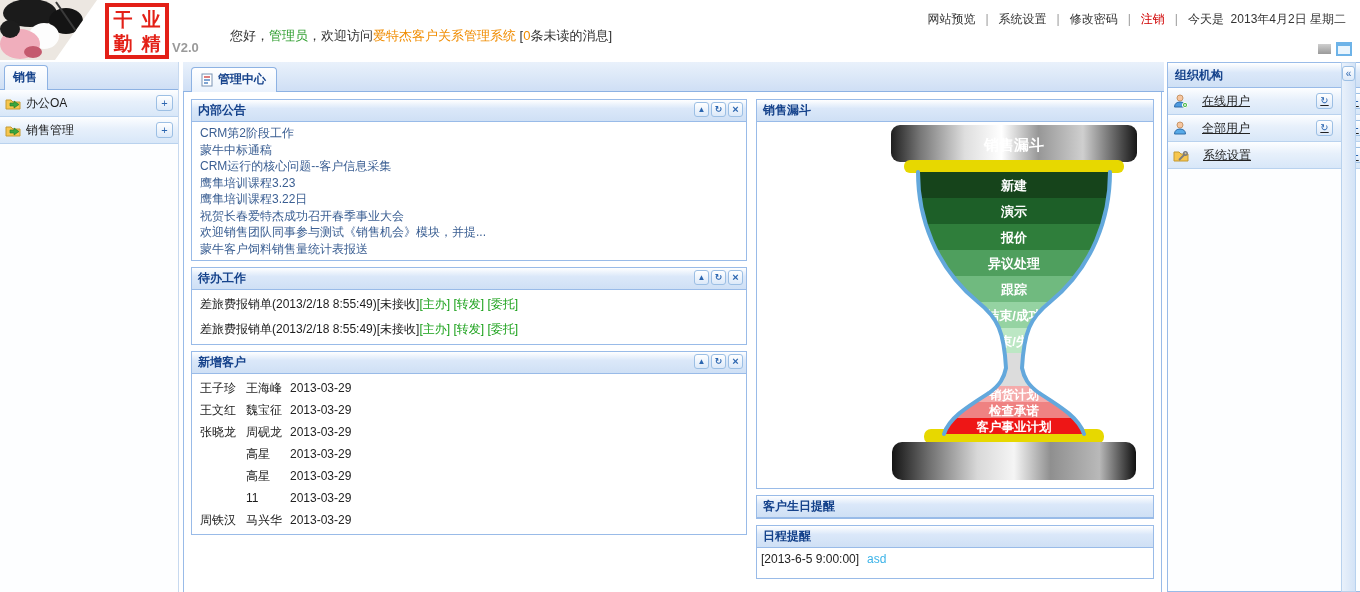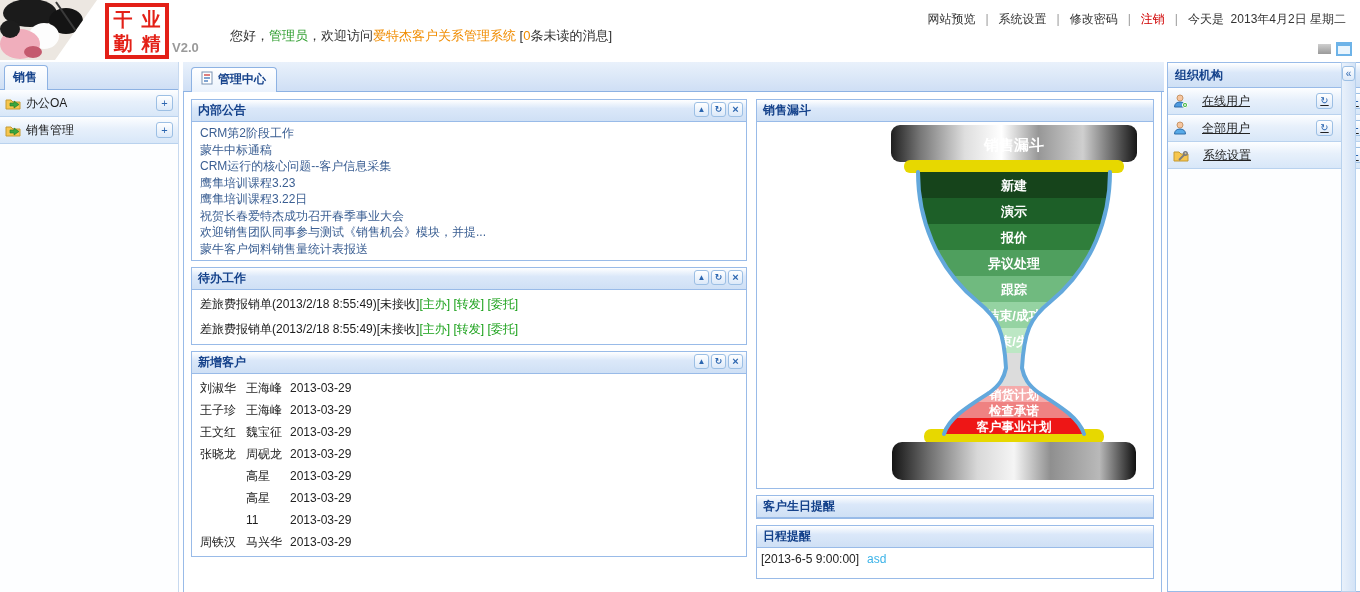--- a/index.html
+++ b/index.html
@@ -20,21 +20,21 @@
   .topnav{position:absolute;right:14px;top:11px;font-size:12px;color:#333;white-space:nowrap;}
   .topnav a{color:#333;text-decoration:none;cursor:pointer;}
   .topnav .sep{color:#999;margin:0 10px;}
   .topnav .logout{color:#d00000;}
   .winicons{position:absolute;right:8px;top:42px;display:flex;gap:5px;}
   .ic-min{width:13px;height:10px;background:linear-gradient(#cfcfcf,#9a9a9a);margin-top:2px;}
   .ic-res{width:12px;height:10px;border:2px solid #6db3e8;background:#eaf5fd;box-shadow:inset 0 2px 0 #6db3e8;}
 
   
   .tabstrip{background:linear-gradient(#e9f1fb,#cfdff5);border-bottom:1px solid #8db2e3;}
-  .tab{display:inline-flex;gap:4px;background:linear-gradient(#fff,#eaf2fc);
+  .tab{display:inline-flex;align-items:center;gap:4px;background:linear-gradient(#fff,#eaf2fc);
        border:1px solid #8db2e3;border-bottom:none;border-radius:4px 4px 0 0;
        color:#15428b;font-weight:bold;padding:3px 10px 4px 8px;cursor:pointer;}
   .panel{border:1px solid #99bbe8;background:#fff;margin-bottom:6px;}
   .panel-h{position:relative;height:21px;line-height:21px;padding:0 6px;font-weight:bold;color:#15428b;
            background:linear-gradient(#ffffff,#dbe8f9 40%,#cfe0f5);border-bottom:1px solid #99bbe8;}
   .tools{position:absolute;right:3px;top:2px;display:flex;gap:2px;}
   .tool{width:15px;height:15px;line-height:13px;text-align:center;font-size:9px;color:#2c66b0;
         background:linear-gradient(#fff,#dce9f9);border:1px solid #9cbfe4;border-radius:3px;cursor:pointer;box-sizing:border-box;}
   .rowbtn{width:17px;height:16px;line-height:14px;text-align:center;font-size:11px;color:#2c66b0;
         background:linear-gradient(#fff,#dce9f9);border:1px solid #9cbfe4;border-radius:3px;cursor:pointer;box-sizing:border-box;}
@@ -217,21 +217,20 @@
         <div class="panel">
           <div class="panel-h">
             <span>新增客户</span>
             <span class="tools">
               <span class="tool" style="font-size:8px">▲</span>
               <span class="tool">↻</span>
               <span class="tool" style="font-size:11px">×</span>
             </span>
           </div>
           <div class="cust-b">
-            <div><span class="n1">刘淑华</span><span class="n2">王海峰</span><span class="cdate">2013-03-29</span></div>
             <div><span class="n1">王子珍</span><span class="n2">王海峰</span><span class="cdate">2013-03-29</span></div>
             <div><span class="n1">王文红</span><span class="n2">魏宝征</span><span class="cdate">2013-03-29</span></div>
             <div><span class="n1">张晓龙</span><span class="n2">周砚龙</span><span class="cdate">2013-03-29</span></div>
             <div><span class="n1"></span><span class="n2">高星</span><span class="cdate">2013-03-29</span></div>
             <div><span class="n1"></span><span class="n2">高星</span><span class="cdate">2013-03-29</span></div>
             <div><span class="n1"></span><span class="n2">11</span><span class="cdate">2013-03-29</span></div>
             <div><span class="n1">周铁汉</span><span class="n2">马兴华</span><span class="cdate">2013-03-29</span></div>
           </div>
         </div>
       </div>

